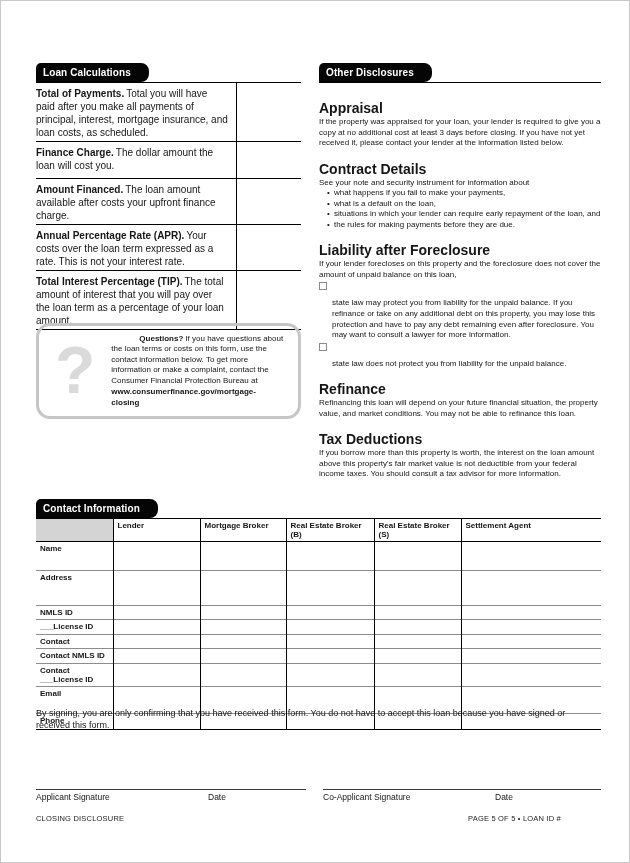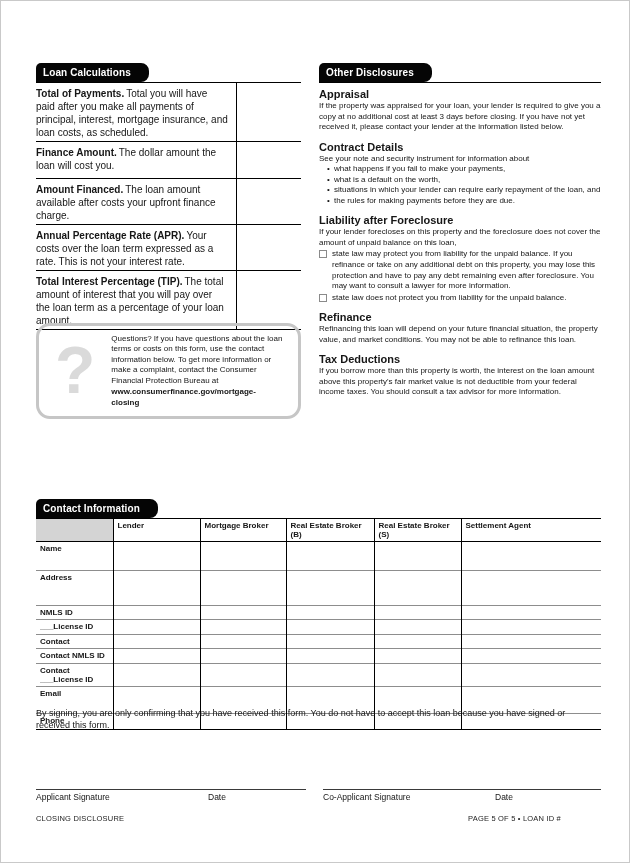--- a/index.html
+++ b/index.html
@@ -23,34 +23,34 @@
   .lc-val { flex:1; border-left:1.5px solid #000; }
   .term { font-weight:700; margin-right:2px; }
   
   .qbox {
     position:absolute; left:35px; top:322px; width:265px; height:96px;
     box-sizing:border-box; border:3px solid #c6c6c6; border-radius:14px;
     display:flex; align-items:center;
   }
   .qmark { font-size:66px; font-weight:700; color:#dadada; margin-left:16px; line-height:0.9; }
   .qtext { font-size:8px; line-height:1.32; margin-left:16px; width:172px; }
-  .qlead { font-weight:400; margin-right:2px; }
+  .qlead { font-weight:700; margin-right:2px;margin-left:28px; }
   .qlink { font-weight:700; display:block; margin-top:1px; }
   
   .od-wrap { position:absolute; left:318px; top:62px; width:282px; }
   .od-body { padding-top:5px; }
   .od-section { margin-bottom:8px; }
-  .od-section h4 { margin:0 0 1px 0; font-size:11px; }
+  .od-section h4 { margin:12px 0 1px 0; font-size:14px; }
   .od-section p { margin:0; font-size:8px; line-height:1.32; }
   .bullet { display:flex; margin-left:8px; font-size:8px; line-height:1.32; }
   .bdot { width:7px; flex:none; }
   .btext { flex:1; }
   .cbrow { display:flex; font-size:8px; line-height:1.32; margin-top:1px; }
   .cb { width:8px; height:8px; box-sizing:border-box; border:1px solid #8a8a8a; margin:1px 5px 0 0; flex:none; background:#fff; }
-  .cbtext { flex:1; }
+  .cbtext { flex:1;margin-top:17px; }
   
   .ci-wrap { position:absolute; left:35px; top:462px; width:565px;margin-top:36px; }
   table.ci { border-collapse:collapse; table-layout:fixed; width:565px; }
   table.ci th, table.ci td { border-left:1px solid #000; font-size:8px; padding:2px 4px; vertical-align:top; box-sizing:border-box; }
   table.ci th:first-child, table.ci td:first-child { border-left:none; }
   table.ci thead th { font-weight:700; text-align:left; border-bottom:1px solid #000; height:13px; }
   table.ci thead th.corner { background:#d4d4d4; }
   table.ci tbody td { border-top:1px solid #8d8d8d; }
   table.ci tbody tr:last-child td { border-bottom:1.5px solid #000; }
   .rl { font-weight:700; white-space:pre-line; }
@@ -81,21 +81,21 @@
       <span class="tab">Loan Calculations</span>
     </div>
     <div class="lc-row" style="min-height:43px;">
       <div class="lc-desc">
         <span class="term">Total of Payments.</span><span>Total you will have paid after you make all payments of principal, interest, mortgage insurance, and loan costs, as scheduled.</span>
       </div>
       <div class="lc-val"></div>
     </div>
     <div class="lc-row" style="min-height:36px;">
       <div class="lc-desc">
-        <span class="term">Finance Amount.</span><span>The dollar amount the loan will cost you.</span>
+        <span class="term">Finance Charge.</span><span>The dollar amount the loan will cost you.</span>
       </div>
       <div class="lc-val"></div>
     </div>
     <div class="lc-row" style="min-height:37px;">
       <div class="lc-desc">
         <span class="term">Amount Financed.</span><span>The loan amount available after costs your upfront finance charge.</span>
       </div>
       <div class="lc-val"></div>
     </div>
     <div class="lc-row" style="min-height:40px;">
@@ -131,21 +131,21 @@
       </div>
       <div class="od-section">
         <h4>Contract Details</h4>
         <p>See your note and security instrument for information about</p>
         <div class="bullet">
           <span class="bdot">•</span>
           <span class="btext">what happens if you fail to make your payments,</span>
         </div>
         <div class="bullet">
           <span class="bdot">•</span>
-          <span class="btext">what is a default on the worth,</span>
+          <span class="btext">what is a default on the loan,</span>
         </div>
         <div class="bullet">
           <span class="bdot">•</span>
           <span class="btext">situations in which your lender can require early repayment of the loan, and</span>
         </div>
         <div class="bullet">
           <span class="bdot">•</span>
           <span class="btext">the rules for making payments before they are due.</span>
         </div>
       </div>

